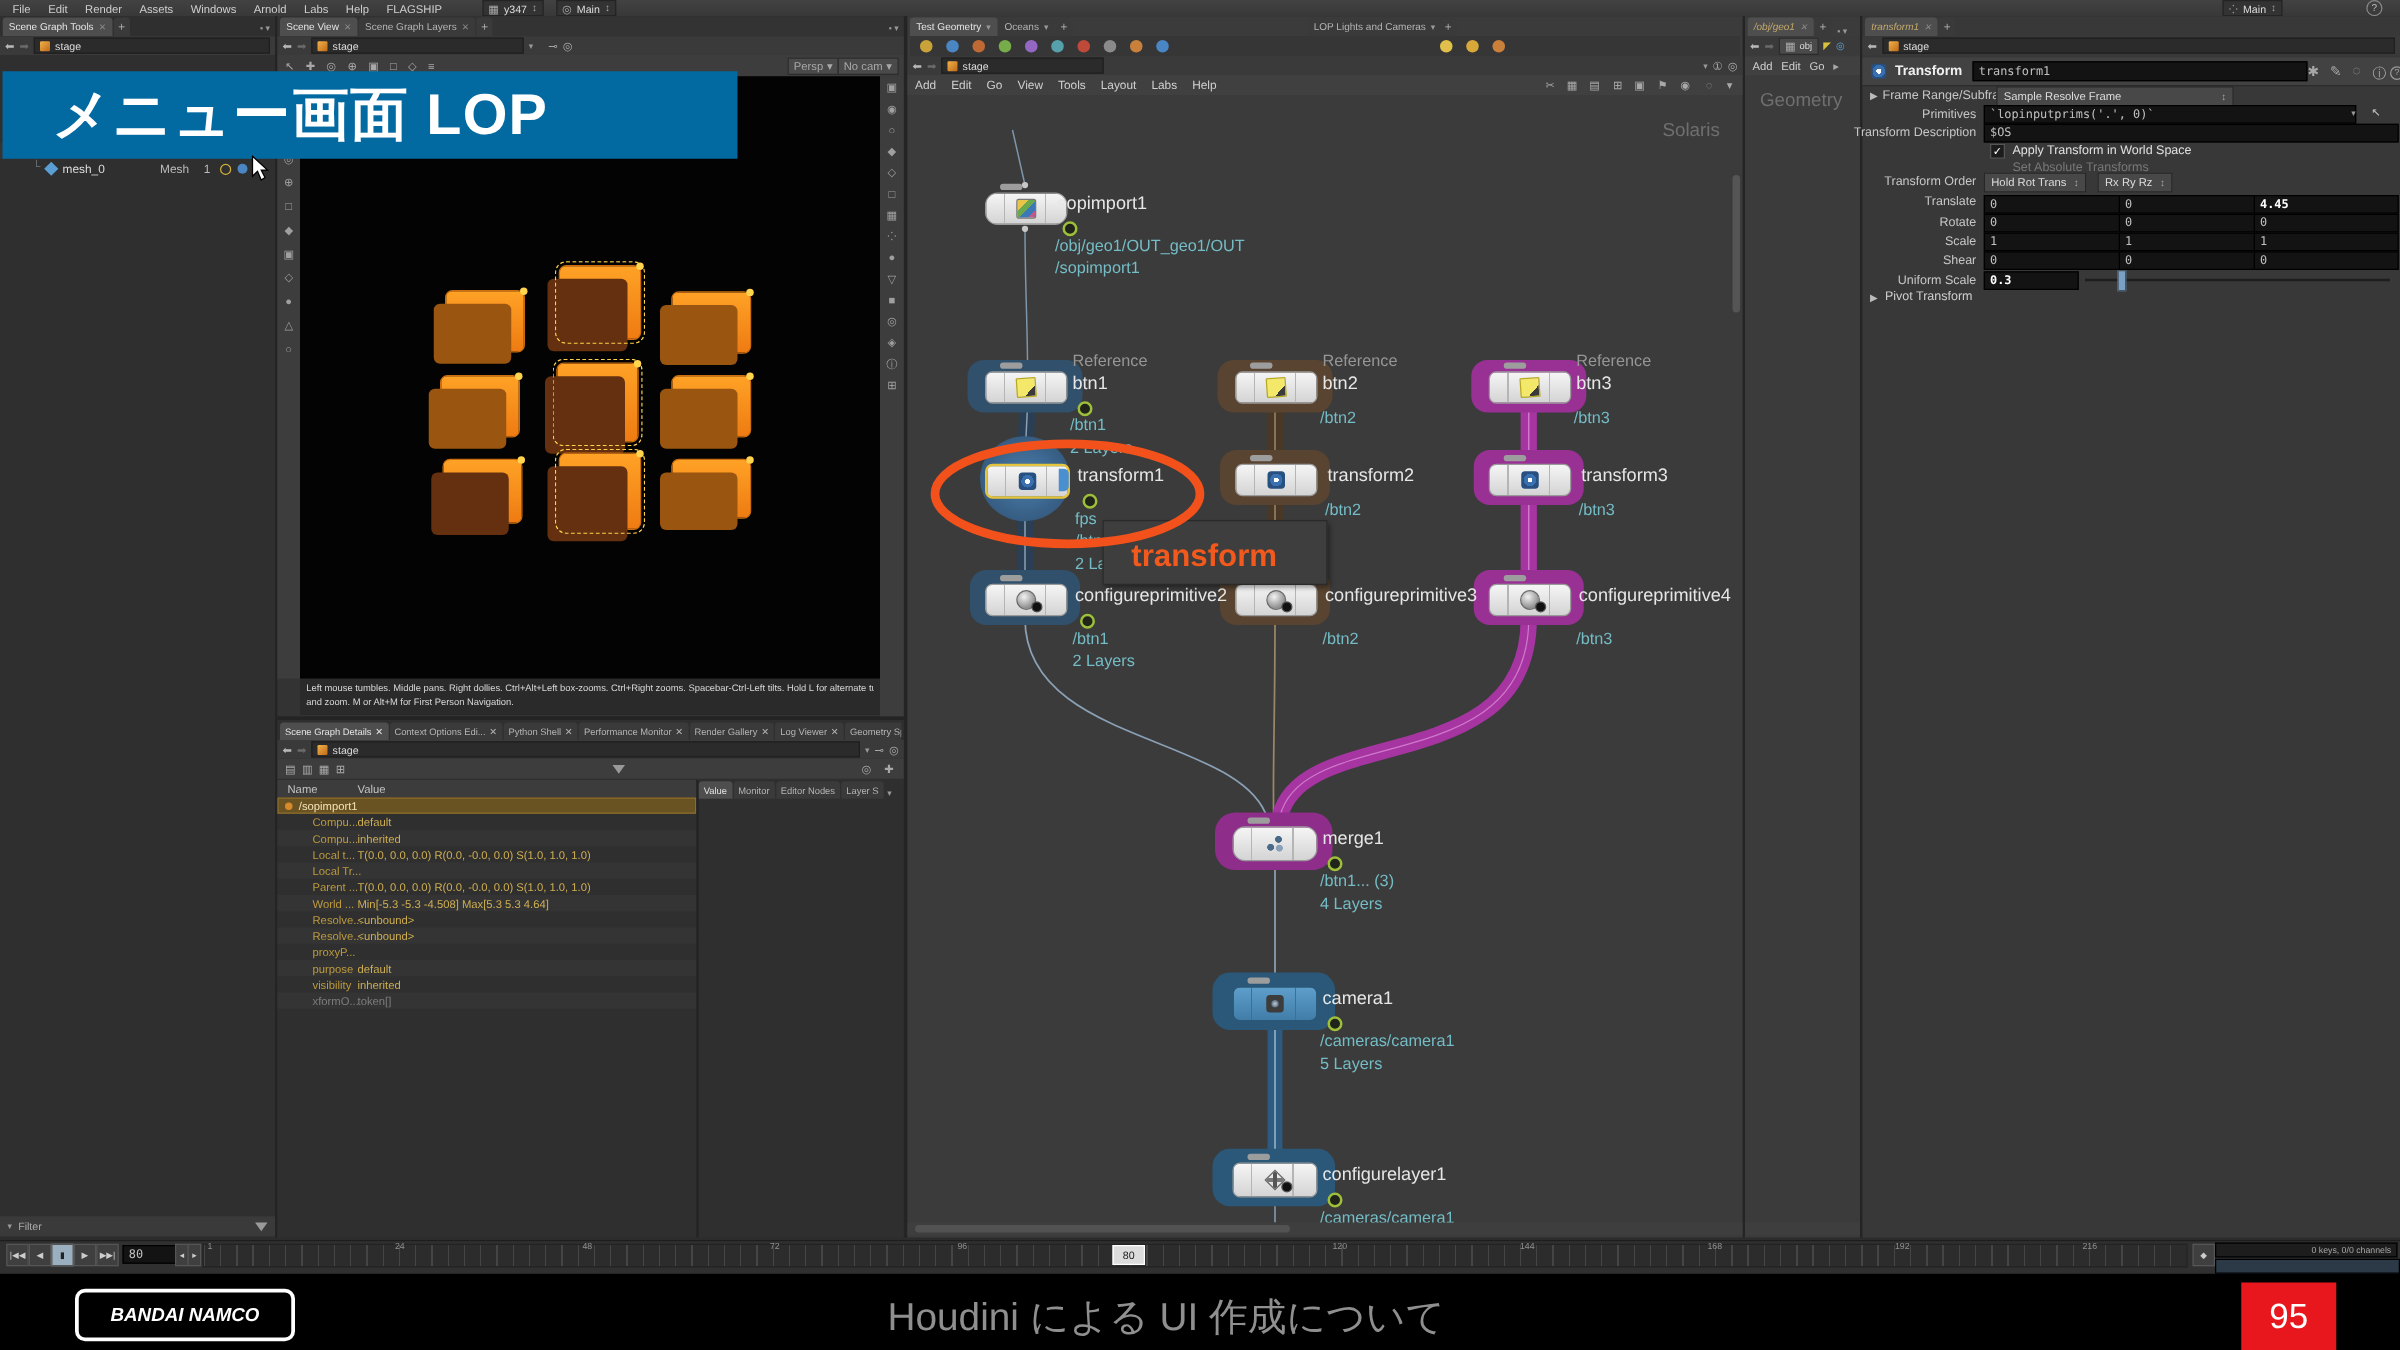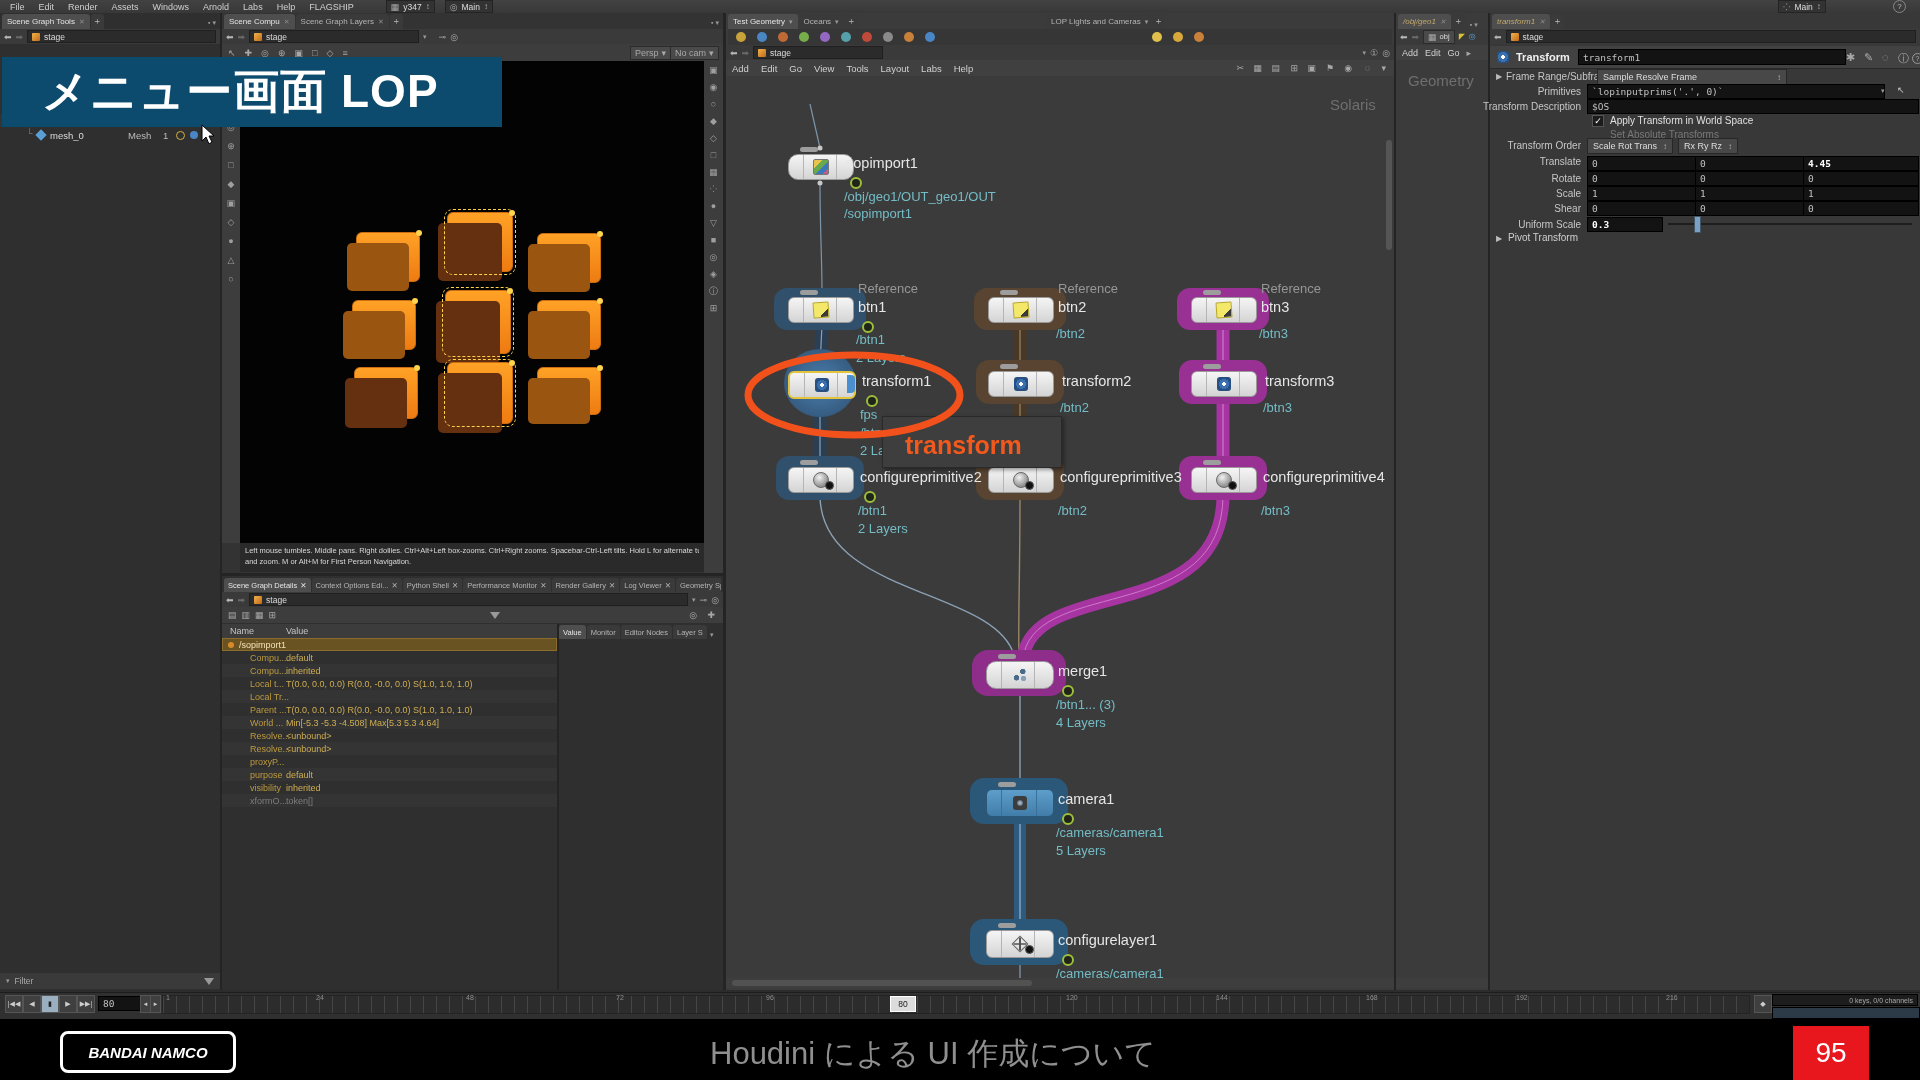--- a/index.html
+++ b/index.html
@@ -29,21 +29,21 @@
   .caret{color:#999;font-size:7px}
   
   .vtool{position:absolute;background:#3d3d3d;display:flex;flex-direction:column;align-items:center;padding-top:5px;gap:10px;box-sizing:border-box}
   .vtool span{font-size:9px;color:#9f9f9f;line-height:9px}
   .htool{position:absolute;background:#3d3d3d;display:flex;align-items:center;gap:9px;padding:0 6px;box-sizing:border-box}
   .htool span{font-size:9px;color:#a8a8a8}
   .minibtn{height:12px;background:#4a4a4a;border:1px solid #2b2b2b;font-size:7.5px;color:#ddd;display:inline-flex;align-items:center;gap:3px;padding:0 4px}
   
   .split{position:absolute;background:#242424}
   
-  #banner{position:absolute;left:2px;top:57px;width:500px;height:70px;background:#0c4a6e;z-index:60;display:flex;align-items:center}
+  #banner{position:absolute;left:2px;top:57px;width:588px;height:70px;background:#0369a1;z-index:60;display:flex;align-items:center}
   #banner span{color:#fff;font-size:46px;font-weight:bold;padding-left:40px;letter-spacing:1px;white-space:nowrap}
   #footer{position:absolute;left:0;top:1019px;width:1920px;height:61px;background:#000;z-index:70}
   #logo{position:absolute;left:60px;top:12px;width:170px;height:36px;border:3px solid #fff;border-radius:8px;display:flex;align-items:center;justify-content:center}
   #logo span{color:#fff;font-weight:bold;font-style:italic;font-size:15px;white-space:nowrap}
   #ftitle{position:absolute;left:710px;top:14px;font-size:31px;color:#8f8f8f;white-space:nowrap}
   #pageno{position:absolute;left:1793px;top:7px;width:76px;height:54px;background:#e8161d;display:flex;align-items:center;justify-content:center}
   #pageno span{color:#fff;font-size:28px}
   
   .halo{position:absolute;border-radius:13px}
   .nb{position:absolute;width:64px;height:24px;border:1px solid #9a9a9a;border-radius:6px;display:flex;align-items:center;justify-content:center;
@@ -166,21 +166,21 @@
 
   <div class="abs" style="left:0;top:973px;width:220px;height:16px;background:#3a3a3a;display:flex;align-items:center;gap:5px;padding:0 6px;box-sizing:border-box">
     <span class="caret">▾</span>
     <span style="font-size:8.5px;color:#aaa">Filter</span>
     <span style="margin-left:auto;width:0;height:0;border-left:5px solid transparent;border-right:5px solid transparent;border-top:7px solid #999"></span>
   </div>
 
   <div class="pane" style="left:222px;top:13px;width:501px;height:560px"></div>
   <div class="tabrow" style="left:224px;top:13px;width:497px">
     <span class="tab on">
-        <span>Scene Compu</span>
+        <span>Scene View</span>
         <span class="x">✕</span>
       </span>
     <span class="tab">
         <span>Scene Graph Layers</span>
         <span class="x">✕</span>
       </span>
     <span class="plus">＋</span>
     <span class="pmen" style="position:absolute;right:2px;bottom:2px">▪ ▾</span>
   </div>
   <div class="pathbar" style="left:222px;top:29px;width:501px">
@@ -708,21 +708,21 @@
 
   <span class="plabel" style="left:1466px;top:101px;width:115px">Transform Description</span>
   <span class="pfield" style="left:1587px;top:99px;width:322px">$OS</span>
 
   <span class="abs" style="left:1592px;top:115px;width:10px;height:10px;background:#1c1c1c;border:1px solid #555;color:#fff;font-size:9px;line-height:10px;text-align:center">✓</span>
   <span class="abs" style="left:1610px;top:115px;font-size:10px;color:#e0e0e0">Apply Transform in World Space</span>
   <span class="abs" style="left:1610px;top:129px;font-size:10px;color:#787878">Set Absolute Transforms</span>
 
   <span class="plabel" style="left:1466px;top:140px;width:115px">Transform Order</span>
   <span class="pcombo" style="left:1587px;top:138px">
-      <span>Scale Rot Trans</span>
+      <span>Hold Rot Trans</span>
       <span class="ud">↕</span>
     </span>
   <span class="pcombo" style="left:1678px;top:138px">
       <span>Rx Ry Rz</span>
       <span class="ud">↕</span>
     </span>
 
   <span class="plabel" style="left:1466px;top:156px;width:115px">Translate</span>
   <span class="pfield" style="left:1587px;top:156px;width:100px">0</span>
   <span class="pfield" style="left:1695px;top:156px;width:100px">0</span>

